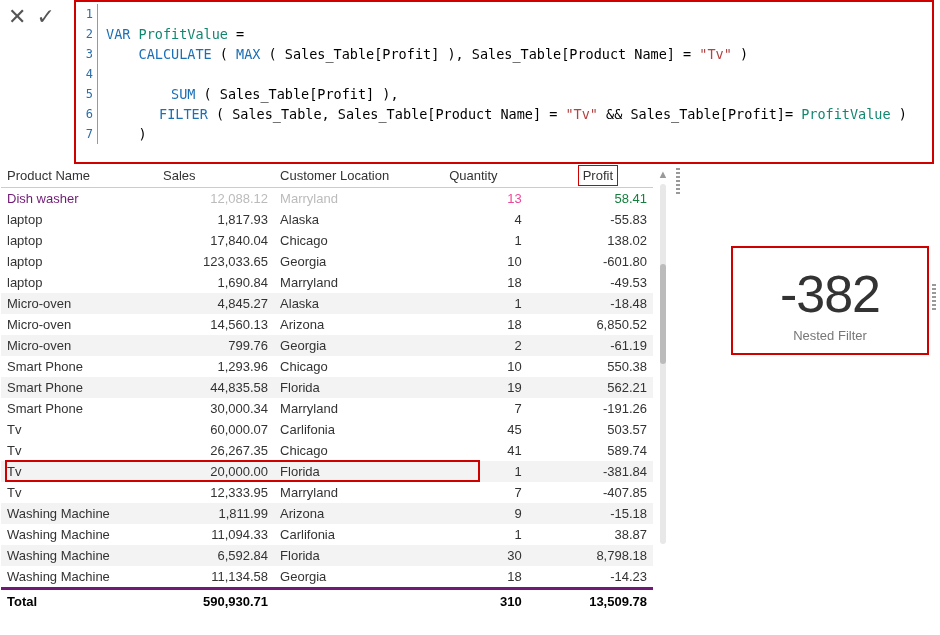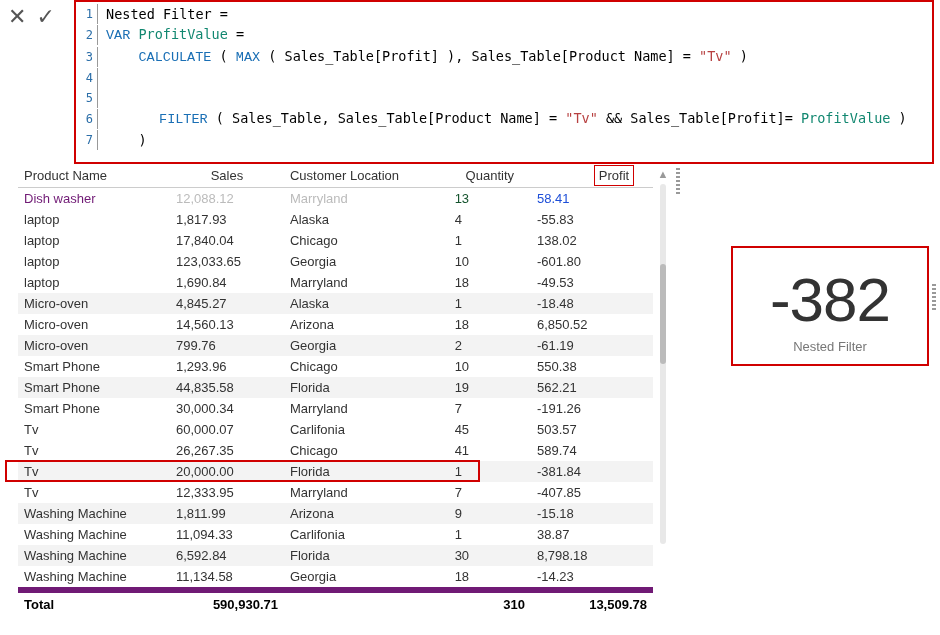--- a/index.html
+++ b/index.html
@@ -7,79 +7,79 @@
   
   .top-area { display: flex; height: 164px; }
   .action-bar { width: 74px; padding: 6px 4px; display: flex; gap: 2px; align-items: flex-start; }
   .action-bar span { font-size: 22px; color: #555; cursor: pointer; padding: 0 4px; line-height: 1; }
   
   .formula-box { flex: 1; border: 2px solid #d00000; margin-right: 6px; padding: 2px 0; font-family: Consolas, monospace; font-size: 13.5px; line-height: 20px; overflow: hidden; }
   .code-line { display: flex; align-items: center; }
   .lineno { width: 22px; text-align: right; color: #2b6ea8; font-size: 12px; padding-right: 4px; border-right: 1px solid #999; margin-right: 8px; user-select: none; }
   .code { white-space: pre; }
   .code-dedented { margin-left: -12px; }
-  .k-blue { color: #1a6fb5; font-family: Liberation Mono, monospace; }
+  .k-blue { color: #1a6fb5; }
   .k-green { color: #118770; }
   .k-str { color: #b74040; }
   
   .bottom-area { display: flex; height: 470px; }
-  .table-wrap { width: 653px; position: relative; padding-left: 18px; }
+  .table-wrap { width: 653px; position: relative; padding-left: 1px; }
   
   .data-table { width: 100%; border-collapse: collapse; font-size: 13px; }
   .data-table thead th { text-align: left; font-weight: 400; color: #333; padding: 4px 6px; border-bottom: 1px solid #ccc; }
-  .data-table thead th.num { text-align: center; }
+  .data-table thead th.num { text-align: left; }
   .profit-header { border: 1.5px solid #d00000; padding: 2px 4px; margin-left: 44px; }
   .data-table tbody td { padding: 3px 6px; color: #333; font-weight: 300; }
-  .data-table tbody td.num { text-align: left; }
+  .data-table tbody td.num { text-align: right; }
   .data-table tbody tr.alt { background: #f3f3f3; }
   .data-table tbody tr.hl { position: relative; }
   .hl-overlay { position: absolute; left: 5px; width: 475px; border: 2px solid #d00000; pointer-events: none; }
-  .data-table tfoot td { font-weight: 600; border-top: 6px solid #701a75; padding: 4px 6px; }
+  .data-table tfoot td { font-weight: 600; border-top: 3px solid #701a75; padding: 4px 6px; }
   .data-table tfoot td.num { text-align: right; }
   
   .scroll-col { width: 20px; display: flex; flex-direction: column; align-items: center; padding-top: 4px; }
   .scroll-col span { color: #999; font-size: 11px; }
   .scrollbar { width: 6px; height: 360px; background: #e8e8e8; margin-top: 4px; border-radius: 3px; position: relative; }
   .scrollbar .thumb { position: absolute; top: 80px; width: 6px; height: 100px; background: #bbb; border-radius: 3px; }
   
   .handle { width: 10px; display: flex; justify-content: center; padding-top: 4px; }
   .handle div { width: 4px; height: 26px; background: repeating-linear-gradient(#999,#999 2px,#fff 2px,#fff 4px); }
   
   .card-area { flex: 1; position: relative; }
   .card-box { position: absolute; left: 48px; top: 82px; width: 198px; border: 2.5px solid #d00000; padding: 16px 8px 10px; text-align: center; }
-  .card-value { font-family: "Segoe UI Light","Segoe UI",sans-serif; font-size: 62px; color: #333; font-weight: 300; letter-spacing: -1px; }
+  .card-value { font-family: "Segoe UI Light","Segoe UI",sans-serif; font-size: 52px; color: #333; font-weight: 300; letter-spacing: -1px; }
   .card-label { font-size: 13px; color: #777; margin-top: 4px; }
   .handle2 { position: absolute; right: 4px; top: 120px; width: 4px; height: 26px; background: repeating-linear-gradient(#999,#999 2px,#fff 2px,#fff 4px); }
 </style>
 </head>
 <body>
 
 <div class="top-area">
   <div class="action-bar">
     <span>✕</span>
     <span>✓</span>
   </div>
   <div class="formula-box" id="formula">
       <div class="code-line">
         <span class="lineno">1</span>
-        <span class="code"><span>Nested Filter</span><span> =</span></span>
       </div>
       <div class="code-line">
         <span class="lineno">2</span>
         <span class="code"><span class="k-blue">VAR </span><span class="k-green">ProfitValue</span><span> =</span></span>
       </div>
       <div class="code-line">
         <span class="lineno">3</span>
         <span class="code"><span>    </span><span class="k-blue">CALCULATE</span><span> ( </span><span class="k-blue">MAX</span><span> ( Sales_Table[Profit] ), Sales_Table[Product Name] = </span><span class="k-str">"Tv"</span><span> )</span></span>
       </div>
       <div class="code-line">
         <span class="lineno">4</span>
       </div>
       <div class="code-line">
         <span class="lineno">5</span>
+        <span class="code"><span>        </span><span class="k-blue">SUM</span><span> ( Sales_Table[Profit] ),</span></span>
       </div>
       <div class="code-line">
         <span class="lineno">6</span>
         <span class="code code-dedented"><span>        </span><span class="k-blue">FILTER</span><span> ( Sales_Table, Sales_Table[Product Name] = </span><span class="k-str">"Tv"</span><span> &amp;&amp; Sales_Table[Profit]= </span><span class="k-green">ProfitValue</span><span> )</span></span>
       </div>
       <div class="code-line">
         <span class="lineno">7</span>
         <span class="code"><span>    </span><span>)</span></span>
       </div>
     </div>
@@ -102,22 +102,22 @@
           <th>Customer Location</th>
           <th class="num">Quantity</th>
           <th class="num"><span class="profit-header">Profit</span></th>
         </tr>
       </thead>
       <tbody id="tbody">
           <tr>
             <td style="color:#701a75">Dish washer</td>
             <td class="num" style="color:#bbb">12,088.12</td>
             <td style="color:#bbb">Marryland</td>
-            <td class="num" style="color:#14532d">13</td>
-            <td class="num" style="color:#1d4ed8">58.41</td>
+            <td class="num" style="color:#ec4899">13</td>
+            <td class="num" style="color:#15803d">58.41</td>
           </tr>
           <tr>
             <td>laptop</td>
             <td class="num">1,817.93</td>
             <td>Alaska</td>
             <td class="num">4</td>
             <td class="num">-55.83</td>
           </tr>
           <tr>
             <td>laptop</td>

